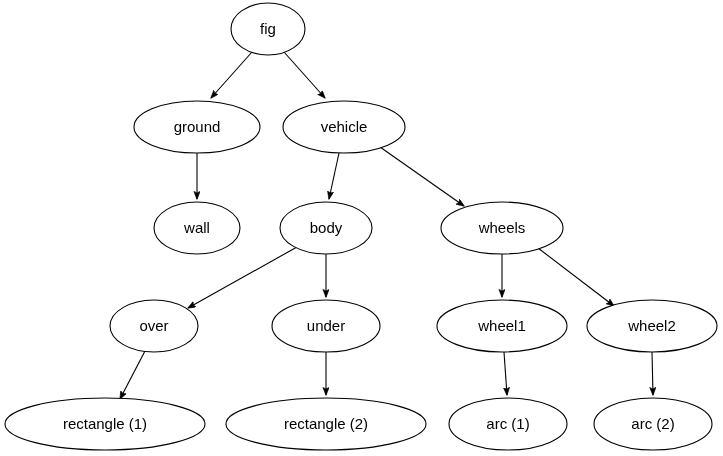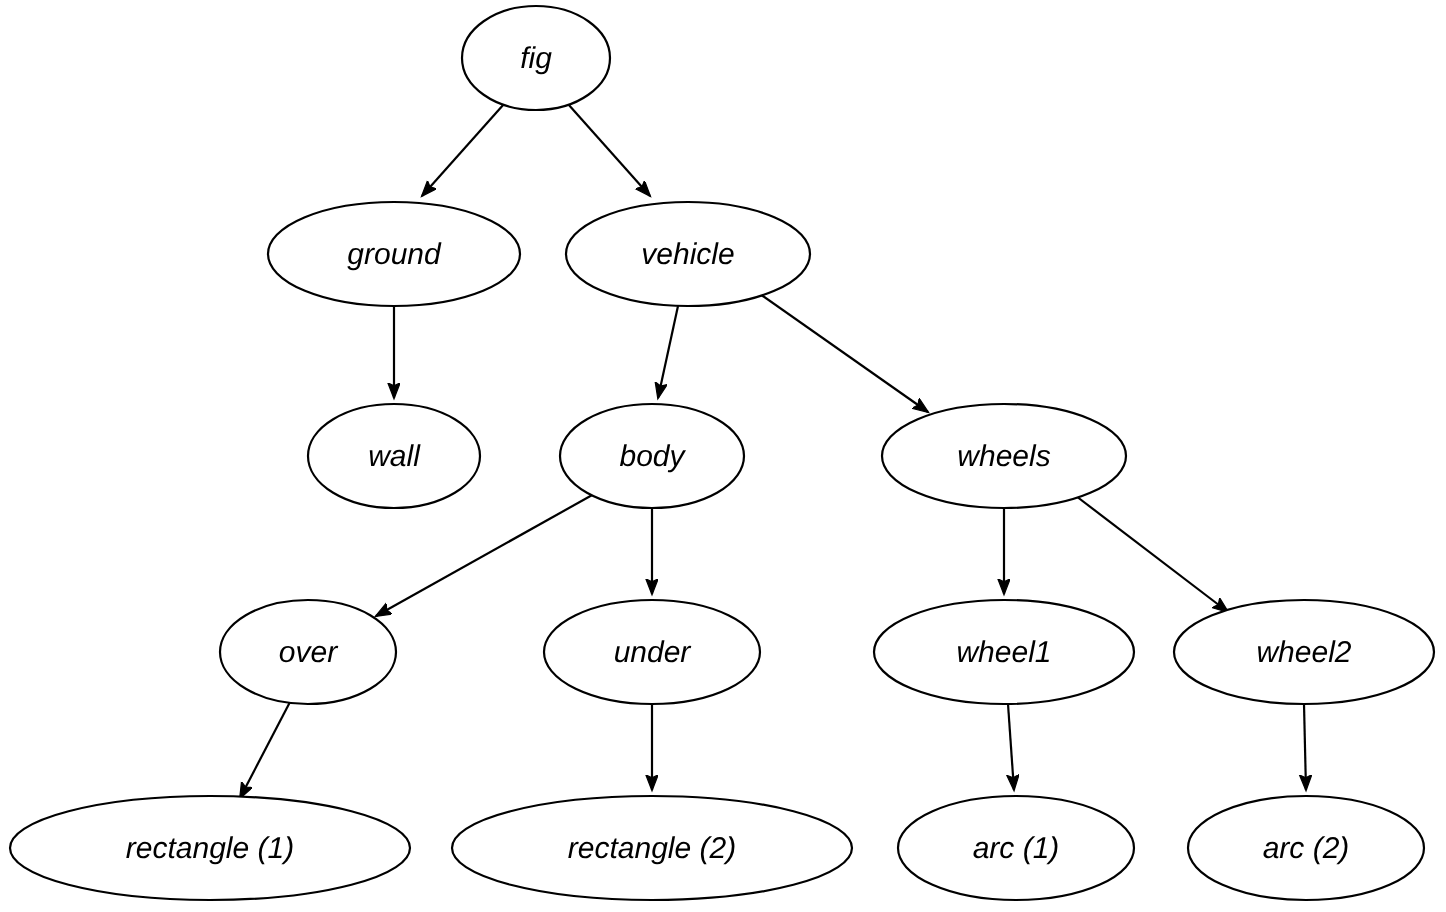--- a/index.html
+++ b/index.html
@@ -7,21 +7,20 @@
     padding: 0;
     background: #ffffff;
   }
   #graph-canvas {
     position: relative;
     width: 723px;
     height: 456px;
     background: #ffffff;
     font-family: "Liberation Sans", "DejaVu Sans", sans-serif;
     overflow: hidden;
-    font-style: italic;
   }
   #graph-svg {
     position: absolute;
     top: 0;
     left: 0;
     width: 723px;
     height: 456px;
   }
   .node-ellipse {
     fill: #ffffff;

